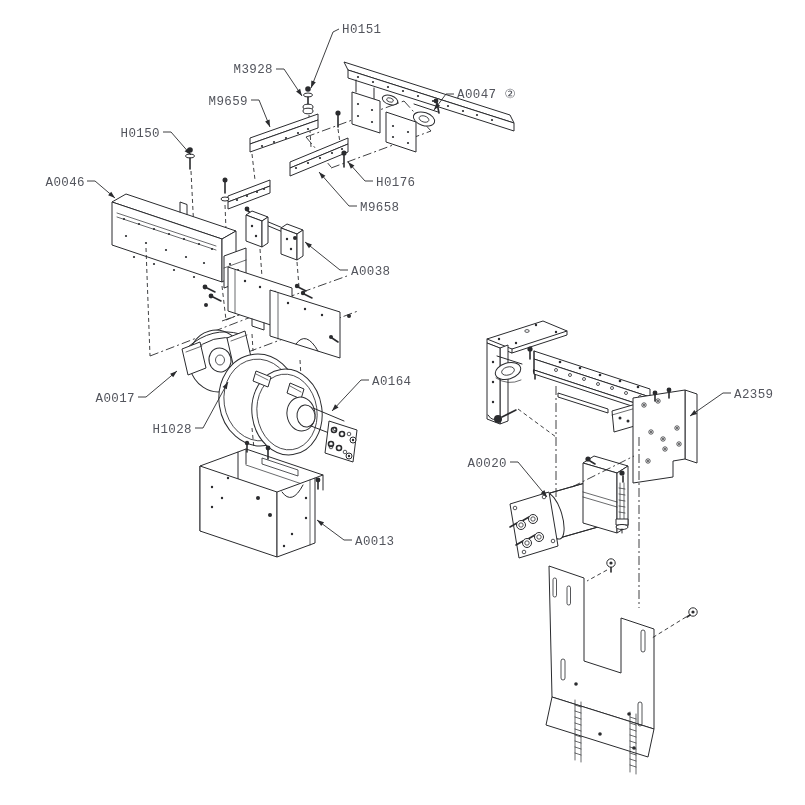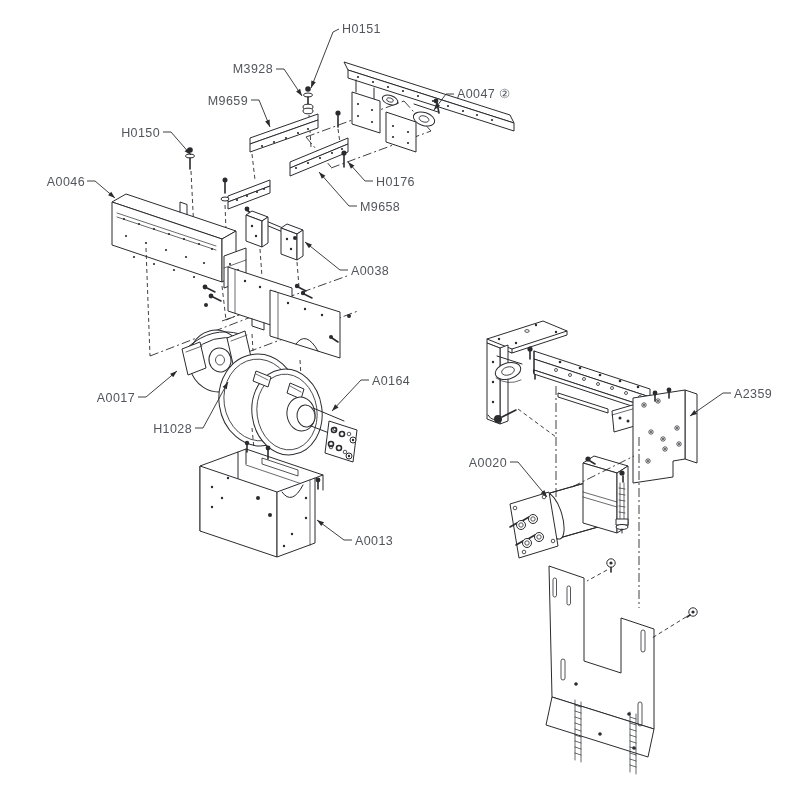--- a/index.html
+++ b/index.html
@@ -1,17 +1,17 @@
 <!DOCTYPE html>
 <html><head>
 <meta charset="utf-8">
 <style>
   html,body{margin:0;padding:0;background:#ffffff;}
   .stage{position:relative;width:805px;height:805px;background:#ffffff;overflow:hidden;
-         font-family:Liberation Sans, sans-serif;}
+         font-family:Liberation Mono, monospace;}
   svg{display:block;}
   .ln{fill:none;stroke:#2a2b2e;stroke-width:1;stroke-linecap:round;stroke-linejoin:round;}
   .fw{fill:#ffffff;stroke:#2a2b2e;stroke-width:1;stroke-linejoin:round;}
   .thin{stroke-width:.7;}
   .dash{fill:none;stroke:#2a2b2e;stroke-width:.9;stroke-dasharray:4 3;}
   .cl{fill:none;stroke:#2a2b2e;stroke-width:.9;stroke-dasharray:9 3 2 3;}
   .dot{fill:#2a2b2e;stroke:none;}
   .hole{fill:none;stroke:#2a2b2e;stroke-width:.8;}
   .bold{stroke-width:1.6;}
   .leader{fill:none;stroke:#2a2b2e;stroke-width:.9;}

